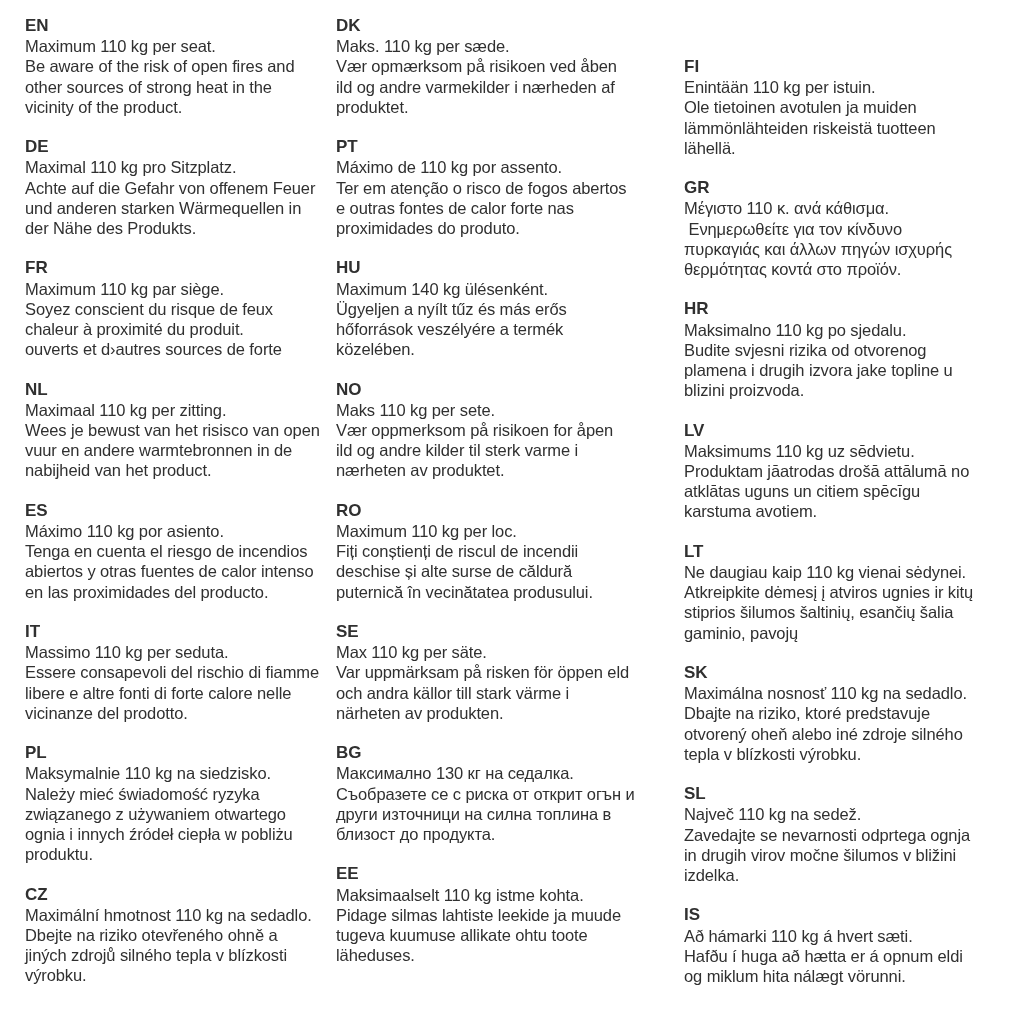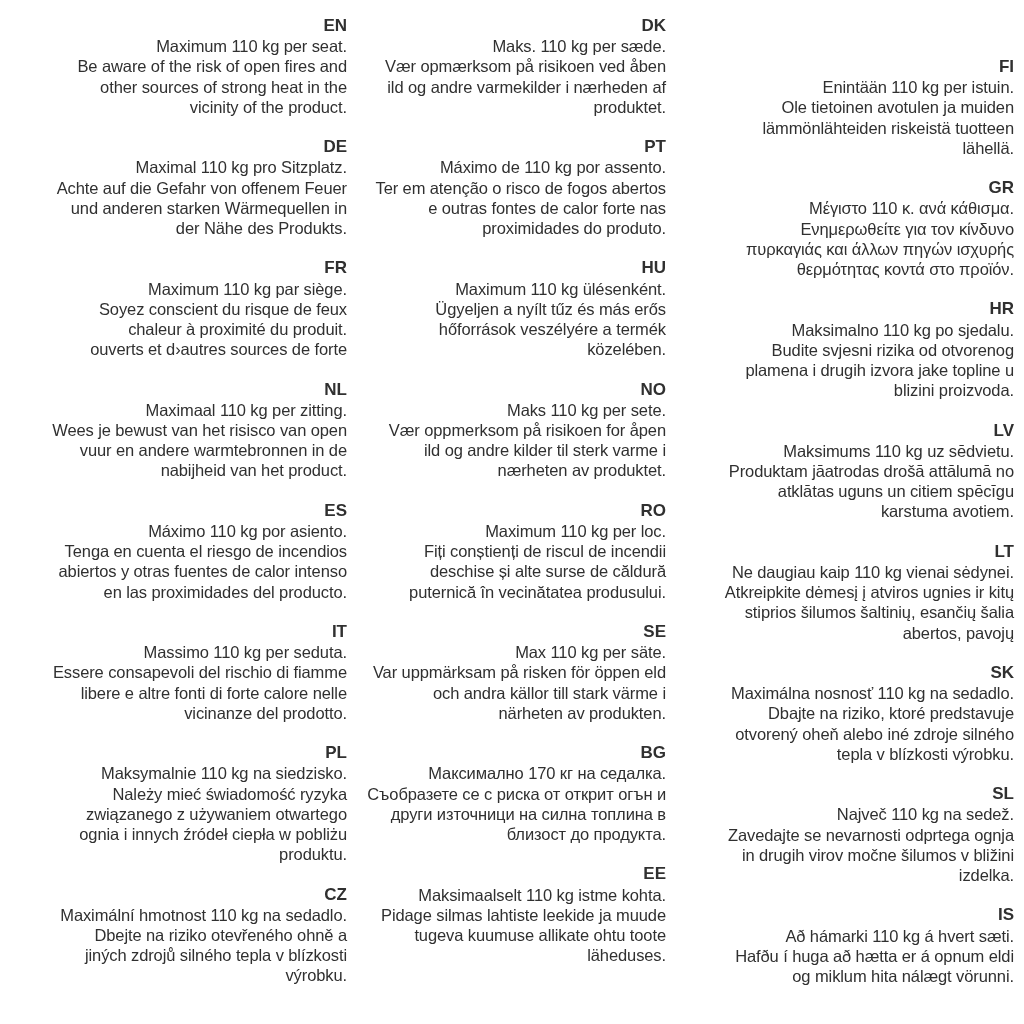--- a/index.html
+++ b/index.html
@@ -12,21 +12,20 @@
     width: 1024px;
     height: 1024px;
     background: #ffffff;
     font-family: "Liberation Sans", sans-serif;
     color: #303030;
     overflow: hidden;
   }
   .col {
     position: absolute;
     top: 16px;
-    text-align: right;
   }
   .col-0 { left: 25px;  width: 322px; }
   .col-1 { left: 336px; width: 330px; }
   .col-2 { left: 684px; width: 330px; margin-top: 41px; }
   .lang-block {
     margin-bottom: 20.2px;
   }
   .lang-code {
     font-weight: bold;
     font-size: 17px;
@@ -113,21 +112,21 @@
       </div>
       <div class="lang-block">
         <div class="lang-code">PT</div>
         <div class="line">Máximo de 110 kg por assento.</div>
         <div class="line">Ter em atenção o risco de fogos abertos</div>
         <div class="line">e outras fontes de calor forte nas</div>
         <div class="line">proximidades do produto.</div>
       </div>
       <div class="lang-block">
         <div class="lang-code">HU</div>
-        <div class="line">Maximum 110 kg ülésenként.</div>
+        <div class="line">Maximum 140 kg ülésenként.</div>
         <div class="line">Ügyeljen a nyílt tűz és más erős</div>
         <div class="line">hőforrások veszélyére a termék</div>
         <div class="line">közelében.</div>
       </div>
       <div class="lang-block">
         <div class="lang-code">NO</div>
         <div class="line">Maks 110 kg per sete.</div>
         <div class="line">Vær oppmerksom på risikoen for åpen</div>
         <div class="line">ild og andre kilder til sterk varme i</div>
         <div class="line">nærheten av produktet.</div>
@@ -141,21 +140,21 @@
       </div>
       <div class="lang-block">
         <div class="lang-code">SE</div>
         <div class="line">Max 110 kg per säte.</div>
         <div class="line">Var uppmärksam på risken för öppen eld</div>
         <div class="line">och andra källor till stark värme i</div>
         <div class="line">närheten av produkten.</div>
       </div>
       <div class="lang-block">
         <div class="lang-code">BG</div>
-        <div class="line">Максимално 170 кг на седалка.</div>
+        <div class="line">Максимално 130 кг на седалка.</div>
         <div class="line">Съобразете се с риска от открит огън и</div>
         <div class="line">други източници на силна топлина в</div>
         <div class="line">близост до продукта.</div>
       </div>
       <div class="lang-block">
         <div class="lang-code">EE</div>
         <div class="line">Maksimaalselt 110 kg istme kohta.</div>
         <div class="line">Pidage silmas lahtiste leekide ja muude</div>
         <div class="line">tugeva kuumuse allikate ohtu toote</div>
         <div class="line">läheduses.</div>
@@ -188,21 +187,21 @@
         <div class="line">Maksimums 110 kg uz sēdvietu.</div>
         <div class="line">Produktam jāatrodas drošā attālumā no</div>
         <div class="line">atklātas uguns un citiem spēcīgu</div>
         <div class="line">karstuma avotiem.</div>
       </div>
       <div class="lang-block">
         <div class="lang-code">LT</div>
         <div class="line">Ne daugiau kaip 110 kg vienai sėdynei.</div>
         <div class="line">Atkreipkite dėmesį į atviros ugnies ir kitų</div>
         <div class="line">stiprios šilumos šaltinių, esančių šalia</div>
-        <div class="line">abertos, pavojų</div>
+        <div class="line">gaminio, pavojų</div>
       </div>
       <div class="lang-block">
         <div class="lang-code">SK</div>
         <div class="line">Maximálna nosnosť 110 kg na sedadlo.</div>
         <div class="line">Dbajte na riziko, ktoré predstavuje</div>
         <div class="line">otvorený oheň alebo iné zdroje silného</div>
         <div class="line">tepla v blízkosti výrobku.</div>
       </div>
       <div class="lang-block">
         <div class="lang-code">SL</div>

